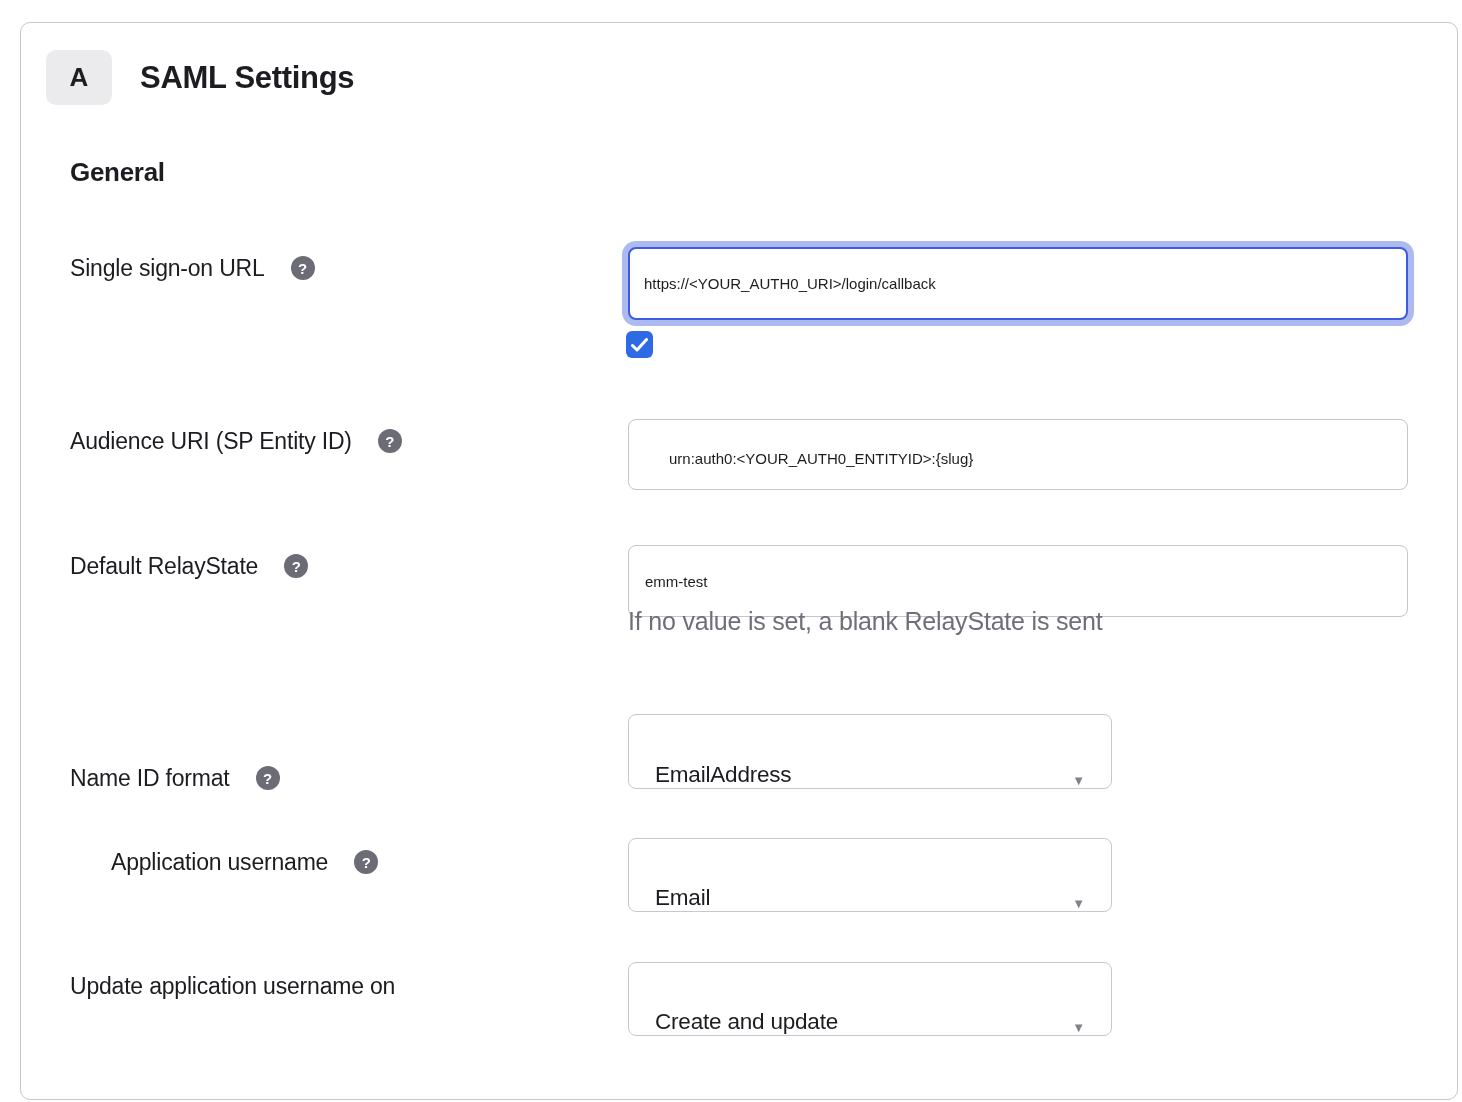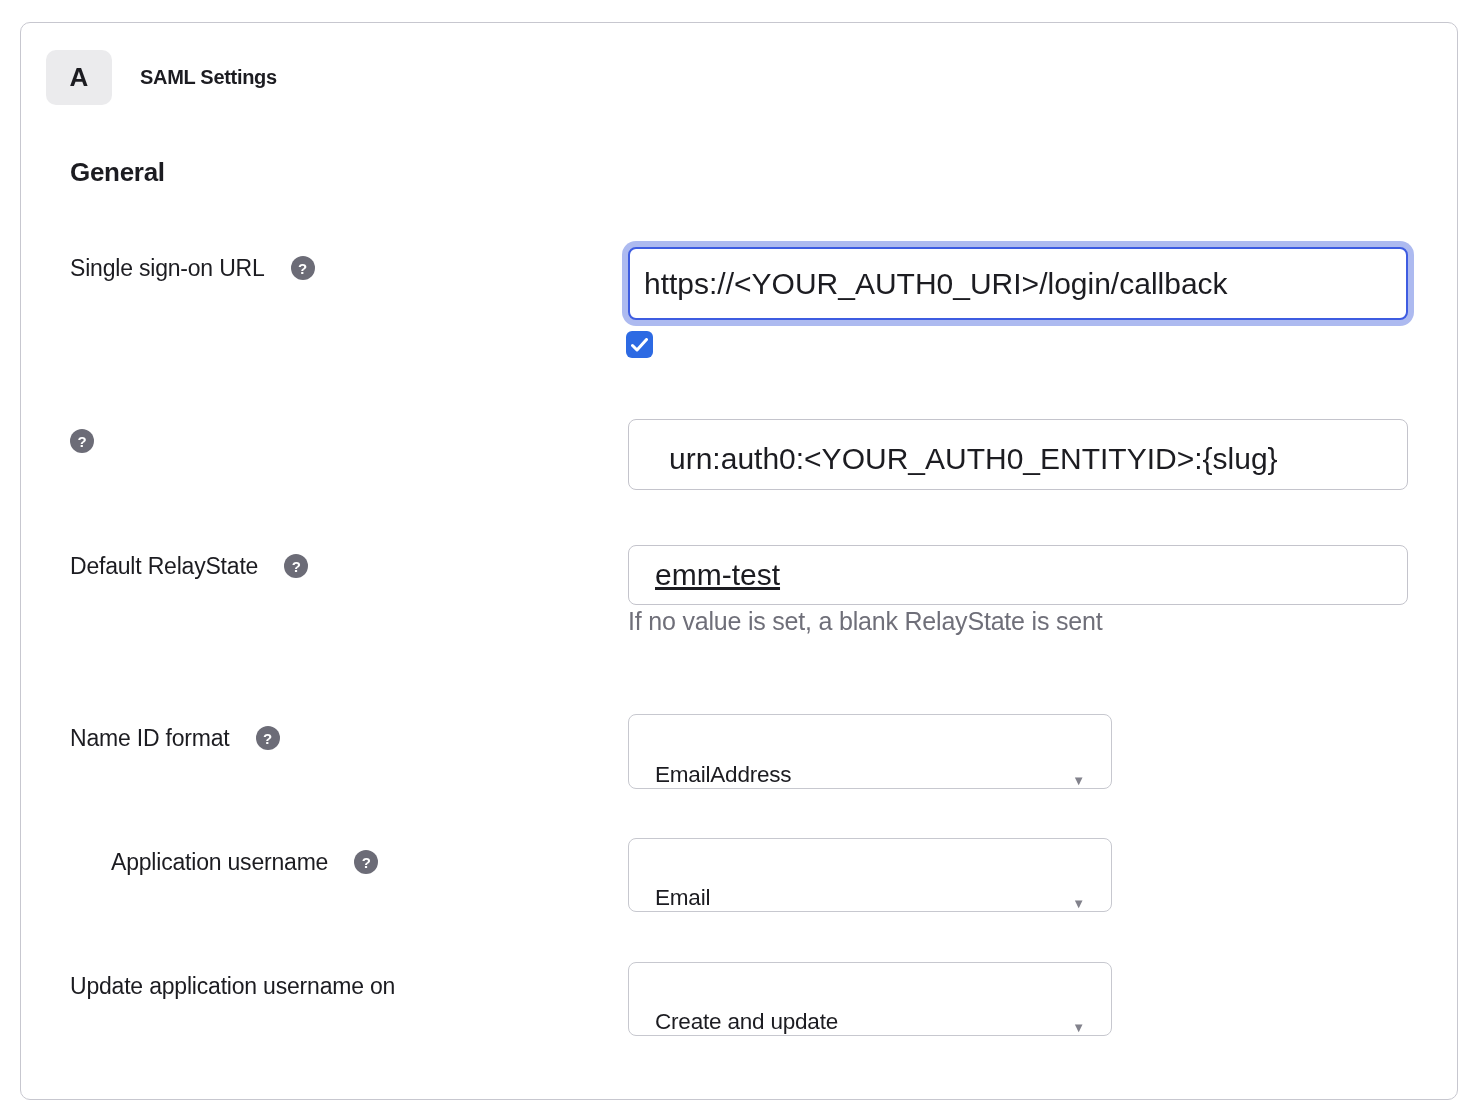--- a/index.html
+++ b/index.html
@@ -13,60 +13,60 @@
 
   .badge {
     position: absolute; left: 46px; top: 50px; width: 66px; height: 55px;
     background: #ebebed; border-radius: 10px;
     display: flex; align-items: center; justify-content: center;
     font-size: 26px; font-weight: bold; color: #1c1c21;
   }
   .page-title {
     position: absolute; left: 140px; top: 50px; height: 55px;
     display: flex; align-items: center;
-    font-size: 20px; font-weight: bold; letter-spacing: -0.3px;
+    font-size: 31px; font-weight: bold; letter-spacing: -0.3px;
   }
   .section-title {
     position: absolute; left: 70px; top: 157px;
     font-size: 26px; font-weight: bold; letter-spacing: -0.3px;
   }
 
   .label-row {
     position: absolute; left: 70px; height: 30px;
     display: flex; align-items: center; gap: 26px;
     font-size: 23px; color: #1c1c21; letter-spacing: -0.2px;
   }
   .row-sso       { top: 253px; }
   .row-audience  { top: 426px; }
   .row-relay     { top: 551px; }
-  .row-nameid    { top: 723px; }
+  .row-nameid    { top: 763px; }
   .row-appuser   { top: 847px; margin-left: 41px; }
   .row-update    { top: 971px; }
 
   .help-icon {
     width: 24px; height: 24px; border-radius: 50%;
     background: #6c6c77; color: #ffffff;
     display: inline-flex; align-items: center; justify-content: center;
     font-size: 15px; font-weight: bold; cursor: pointer; flex: 0 0 auto;
   }
 
   .text-input {
     position: absolute; left: 628px; width: 780px;
     font-family: "Liberation Sans", "DejaVu Sans", sans-serif;
-    font-size: 30px; color: #1c1c21; background: #ffffff;
+    font-size: 15px; color: #1c1c21; background: #ffffff;
     border: 1.5px solid #c4c4cc; border-radius: 8px;
     outline: none;
   }
   .input-sso {
     top: 247px; height: 73px; padding: 0 14px;
     border: 2px solid #3e5ce1;
     box-shadow: 0 0 0 6px #adbaf0;
   }
   .input-audience { top: 419px; height: 71px; padding: 8px 14px 0 40px; }
-  .input-relay    { top: 545px; height: 60px; padding: 0 14px 0 26px; text-decoration: underline; }
+  .input-relay    { top: 545px; height: 72px; padding: 0 14px 0 16px; }
 
   .checkbox-row {
     position: absolute; left: 626px; top: 331px;
     display: flex; align-items: center; gap: 29px;
   }
   .checkbox {
     width: 27px; height: 27px; border-radius: 6px;
     background: #2d6ae3; display: flex; align-items: center; justify-content: center;
     cursor: pointer; flex: 0 0 auto;
   }
@@ -108,20 +108,21 @@
 
 <div class="checkbox-row">
   <span class="checkbox">
     <svg width="17" height="14" viewBox="0 0 17 14">
       <polyline points="1.5,7.5 6,12 15.5,1.5" fill="none" stroke="#ffffff" stroke-width="3" stroke-linecap="round" stroke-linejoin="round"></polyline>
     </svg>
   </span>
 </div>
 
 <div class="label-row row-audience">
+  <span>Audience URI (SP Entity ID)</span>
   <span class="help-icon">?</span>
 </div>
 <input class="text-input input-audience" type="text" value="urn:auth0:&lt;YOUR_AUTH0_ENTITYID&gt;:{slug}" style="">
 
 <div class="label-row row-relay">
   <span>Default RelayState</span>
   <span class="help-icon">?</span>
 </div>
 <input class="text-input input-relay" type="text" value="emm-test" style="">
 <div class="helper-text">If no value is set, a blank RelayState is sent</div>

